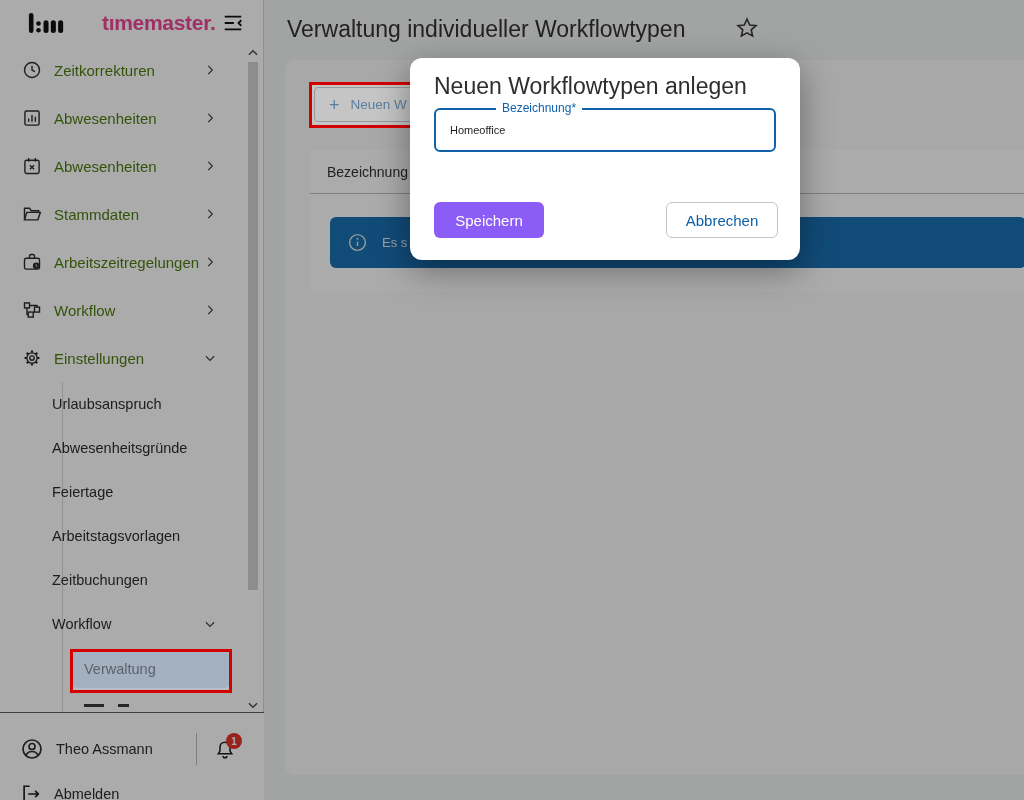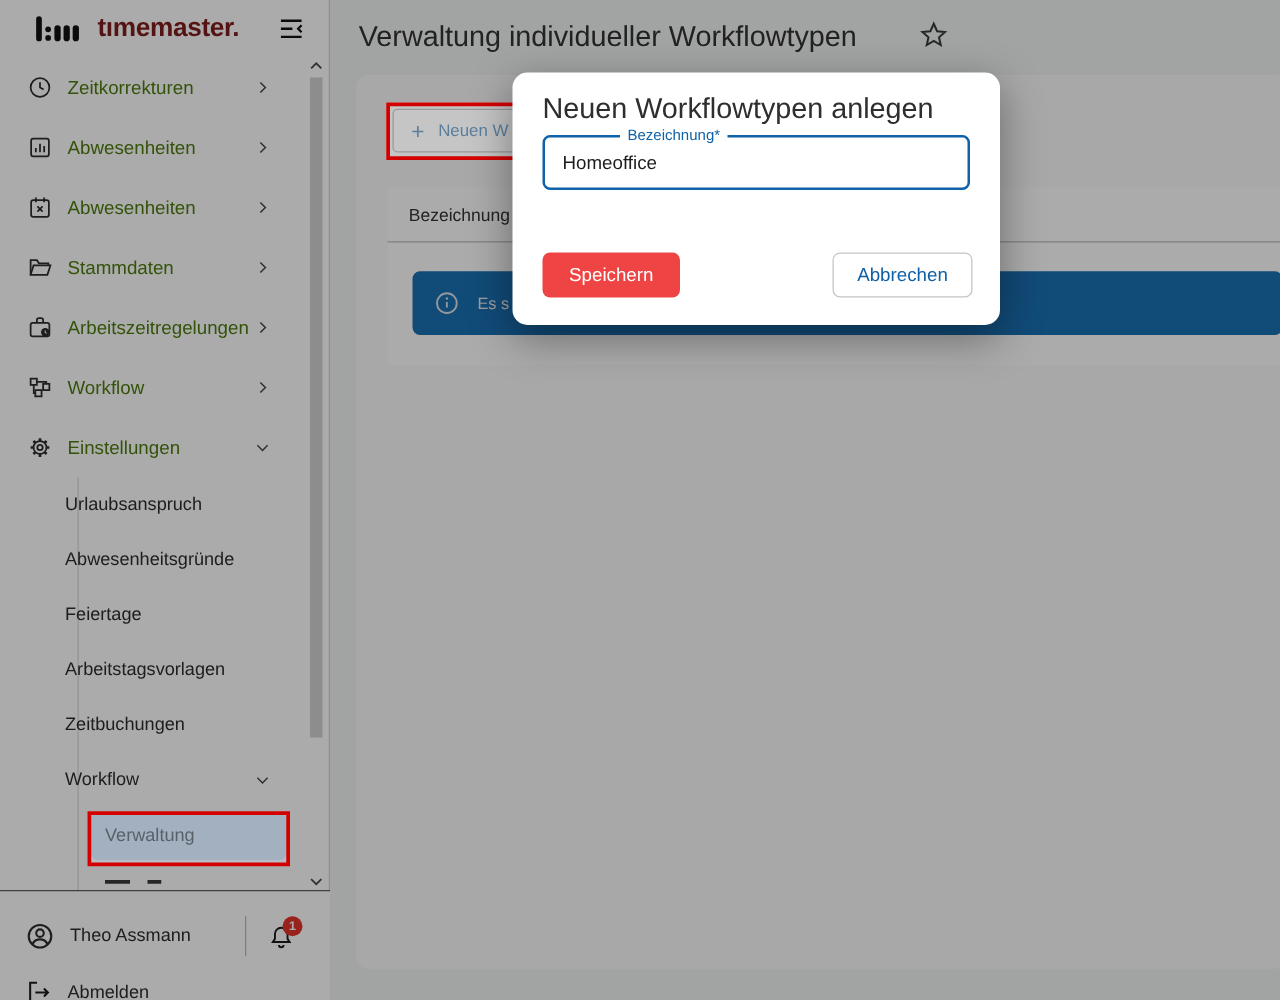--- a/index.html
+++ b/index.html
@@ -3,21 +3,21 @@
 <meta charset="utf-8">
 <style>
   * { margin:0; padding:0; box-sizing:border-box; }
   html,body { width:1024px; height:800px; font-family:"Liberation Sans", sans-serif; }
   .stage { position:relative; width:1024px; height:800px; overflow:hidden; background:#f2f3f4; }
 
   
   .sidebar { position:absolute; left:0; top:0; width:264px; height:800px; background:#ffffff; border-right:1px solid #d6d6d6; }
   .logo-row { position:absolute; left:0; top:0; width:264px; height:46px; display:flex; align-items:center; padding-left:28px; }
   .logo { display:flex; align-items:center; gap:8px; }
-  .logo-text { font-size:21px; font-weight:700; color:#7f1d1d; letter-spacing:-0.3px; }
+  .logo-text { font-size:21px; font-weight:700; color:#ec4899; letter-spacing:-0.3px;margin-left:24px; }
   .collapse-btn { position:absolute; right:18px; top:12px; width:26px; height:22px; cursor:pointer; }
 
   .nav { position:absolute; left:0; top:46px; width:246px; height:666px; overflow:hidden; }
   .nav-item { position:relative; height:48px; display:flex; align-items:center; padding-left:22px; cursor:pointer; }
   .nav-item .ni-icon { width:20px; height:20px; margin-right:12px; flex:0 0 auto; }
   .nav-item .ni-label { font-size:15px; color:#4d7c0f;text-align:right; }
   .chev { position:absolute; right:29px; width:14px; height:14px; }
   .sub-item { position:relative; height:44px; display:flex; align-items:center; padding-left:52px; font-size:14.5px; color:#2e2e2e; cursor:pointer; }
   .indent-line { position:absolute; left:62px; top:336px; height:330px; width:1px; background:#dcdcdc; }
   .selected-wrap { height:48px; position:relative; }
@@ -58,23 +58,23 @@
   
   .dim-overlay { position:absolute; left:0; top:0; width:1024px; height:800px; background:rgba(0,0,0,0.33); z-index:10; }
   .anno { position:absolute; border:3px solid #d40000; z-index:20; }
   .anno-button { left:309px; top:82px; width:130px; height:46px; background:rgba(255,255,255,0.33); }
   .anno-verwaltung { left:70px; top:649px; width:162px; height:44px; background:rgba(200,218,240,0.38); }
 
   .modal { position:absolute; left:410px; top:58px; width:390px; height:202px; background:#ffffff; border-radius:12px; box-shadow:0 10px 34px rgba(0,0,0,0.38); z-index:30;padding-left:20px; }
   .modal-title { position:absolute; left:24px; top:15px; font-size:23px; color:#2e2e2e; }
   .field { position:absolute; left:24px; top:50px; width:342px; height:44px; border:2px solid #0f62a8; border-radius:6px; background:#fff; }
   .field-label { position:absolute; left:12px; top:-9px; background:#fff; padding:0 6px; font-size:12px; color:#0f62a8;margin-left:48px; }
-  .field input { position:absolute; left:0; top:0; width:100%; height:100%; border:none; outline:none; background:transparent; padding:0 14px; font-size:15px; color:#1d1d1d; font-family:"Liberation Sans", sans-serif; }
+  .field input { position:absolute; left:0; top:0; width:100%; height:100%; border:none; outline:none; background:transparent; padding:0 14px; font-size:11px; color:#1d1d1d; font-family:"Liberation Sans", sans-serif; }
   .btn { position:absolute; top:144px; height:36px; border-radius:6px; font-size:15px; display:flex; align-items:center; justify-content:center; cursor:pointer; font-family:"Liberation Sans", sans-serif; }
-  .btn-save { left:24px; width:110px; background:#ef4444; color:#fff; border:none; }
+  .btn-save { left:24px; width:110px; background:#8b5cf6; color:#fff; border:none; }
   .btn-cancel { left:256px; width:112px; background:#fff; color:#0e60a6; border:1px solid #c4c4c4; }
 
   svg { display:block; }
 </style>
 </head>
 <body>
 
 <div class="stage">
 
   <aside class="sidebar">

